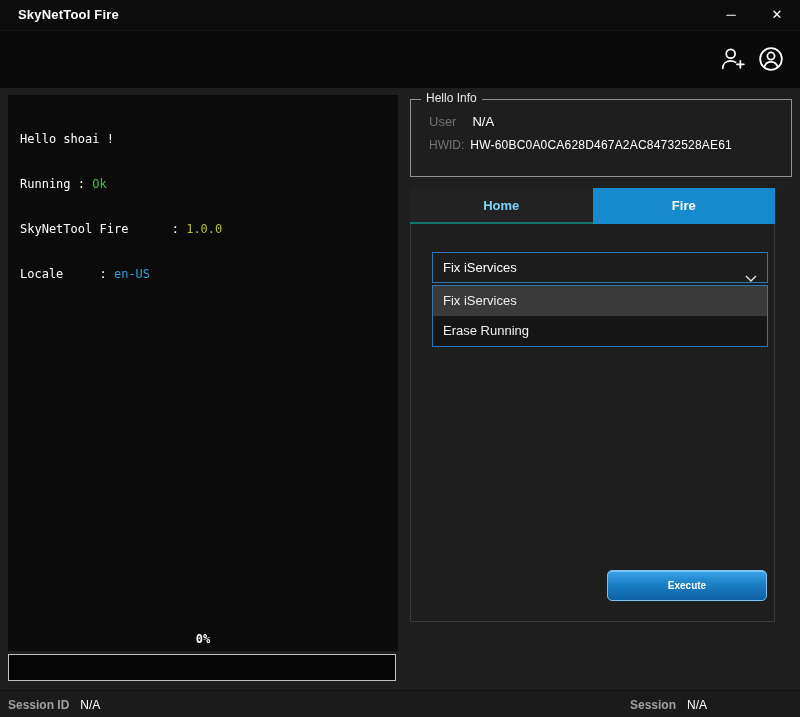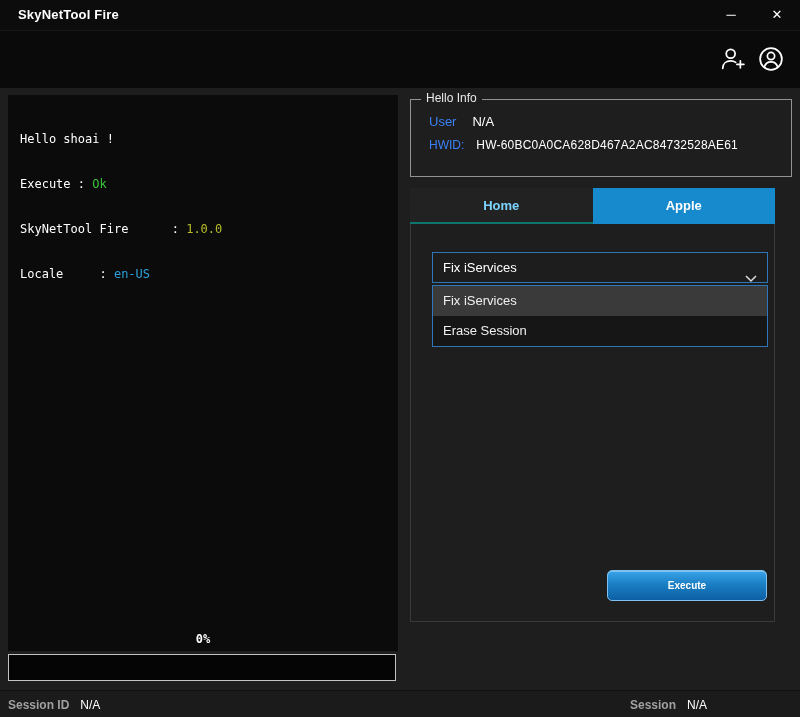--- a/index.html
+++ b/index.html
@@ -24,26 +24,26 @@
   .console{position:absolute;left:8px;top:95px;width:390px;height:556px;background:#0b0b0b;}
   .console-text{padding:7px 12px;font-family:"DejaVu Sans Mono", monospace;font-size:12px;line-height:15px;color:#ffffff;white-space:pre;}
   .progress-label{position:absolute;left:0;bottom:5px;width:100%;text-align:center;color:#ffffff;font-family:"DejaVu Sans Mono", monospace;font-size:12px;font-weight:bold;}
   .progress-bar{position:absolute;left:8px;top:654px;width:386px;height:25px;background:#050505;border:1px solid #c2c2c2;}
   .progress-fill{height:100%;width:0%;background:#1789cd;}
 
   
   .groupbox{position:absolute;left:410px;top:99px;width:380px;height:76px;border:1px solid #929292;}
   .groupbox .legend{position:absolute;top:-9px;left:10px;background:#1e1e1e;padding:0 5px;color:#eaeaea;font-size:12px;}
   .gb-row{position:absolute;left:18px;font-size:13px;color:#e8e8e8;}
-  .gb-label{color:#3b82f6;}
+  .gb-label{color:#737373;}
   .gb-value{color:#ffffff;}
   .row-user{top:14px;}
   .row-user .gb-value{margin-left:16px;}
   .row-hwid{top:38px;font-size:12px;}
-  .row-hwid .gb-value{margin-left:12px;letter-spacing:.2px;}
+  .row-hwid .gb-value{margin-left:6px;letter-spacing:.2px;}
 
   
   .tabs{position:absolute;left:410px;top:188px;width:365px;height:36px;display:flex;}
   .tab{flex:1;text-align:center;line-height:35px;font-size:13px;font-weight:bold;cursor:default;}
   .tab.inactive{background:#222222;color:#7dd3fc;border-bottom:2px solid #0f766e;box-sizing:border-box;}
   .tab.active{background:#1789cd;color:#ffffff;}
   .panel{position:absolute;left:410px;top:224px;width:365px;height:398px;border:1px solid #3a3a3a;border-top:none;box-sizing:border-box;}
 
   
   .combobox{position:absolute;left:432px;top:252px;width:336px;height:31px;box-sizing:border-box;border:1px solid #2e76b8;background:#1d1d1d;color:#ffffff;font-size:13px;line-height:29px;padding-left:10px;cursor:default;}
@@ -95,21 +95,21 @@
           <circle cx="12" cy="9.5" r="3.1"></circle>
           <path d="M6.3 18.6 c1.2-3.2 3.3-4.2 5.7-4.2 s4.5 1 5.7 4.2"></path>
         </svg>
       </div>
     </div>
   </div>
 
   <div class="console">
     <div class="console-text">
       <div class="cline"><span>Hello shoai !</span></div>
-      <div class="cline"><span>Execute : </span><span style="color: rgb(61, 196, 61);">Ok</span></div>
+      <div class="cline"><span>Running : </span><span style="color: rgb(61, 196, 61);">Ok</span></div>
       <div class="cline"><span>SkyNetTool Fire      : </span><span style="color: rgb(185, 191, 44);">1.0.0</span></div>
       <div class="cline"><span>Locale     : </span><span style="color: rgb(46, 159, 217);">en-US</span></div>
     </div>
     <div class="progress-label">0%</div>
   </div>
   <div class="progress-bar">
     <div class="progress-fill"></div>
   </div>
 
   <div class="groupbox">
@@ -117,36 +117,36 @@
     <div class="gb-row row-user">
       <span class="gb-label">User</span><span class="gb-value">N/A</span>
     </div>
     <div class="gb-row row-hwid">
       <span class="gb-label">HWID:</span><span class="gb-value">HW-60BC0A0CA628D467A2AC84732528AE61</span>
     </div>
   </div>
 
   <div class="tabs">
     <div class="tab inactive">Home</div>
-    <div class="tab active">Apple</div>
+    <div class="tab active">Fire</div>
   </div>
   <div class="panel"></div>
 
   <div class="combobox">
     <span>Fix iServices</span>
     <span class="chev">
       <svg width="12" height="8" viewBox="0 0 12 8" fill="none" stroke="#dddddd" stroke-width="1.5">
         <polyline points="1,1 6,6 11,1"></polyline>
       </svg>
     </span>
   </div>
 
   <div class="droplist">
     <div class="dropitem selected">Fix iServices</div>
-    <div class="dropitem">Erase Session</div>
+    <div class="dropitem">Erase Running</div>
   </div>
 
   <div class="execute-btn">Execute</div>
 
   <div class="statusbar">
     <div class="status-group status-session">
       <span class="status-label">Session ID</span>
       <span class="status-value">N/A</span>
     </div>
     <div class="status-group status-expires">

